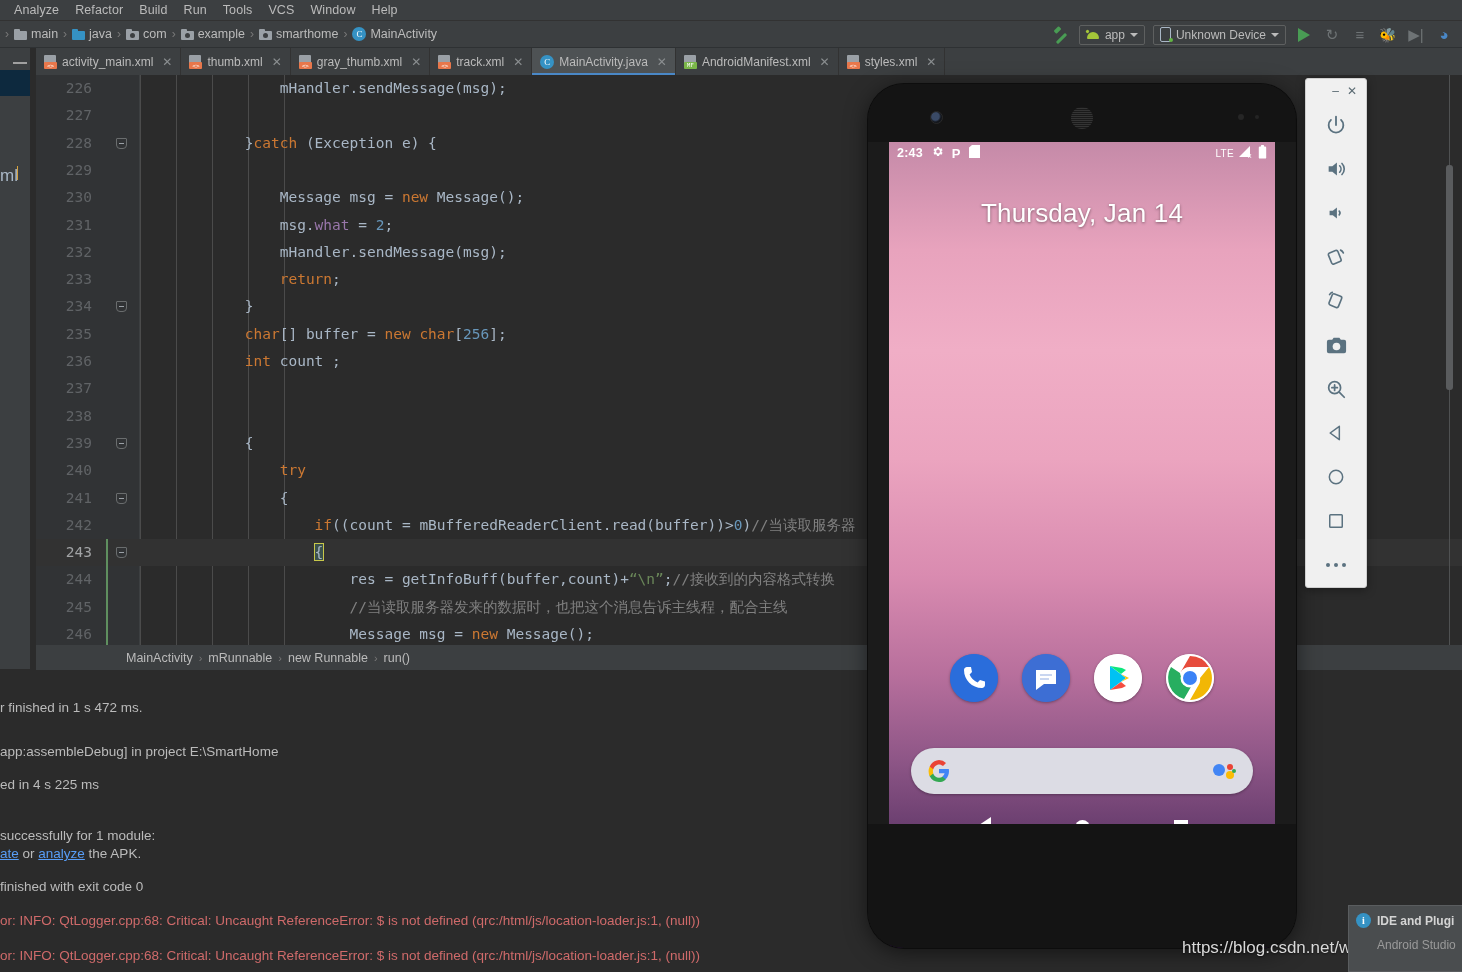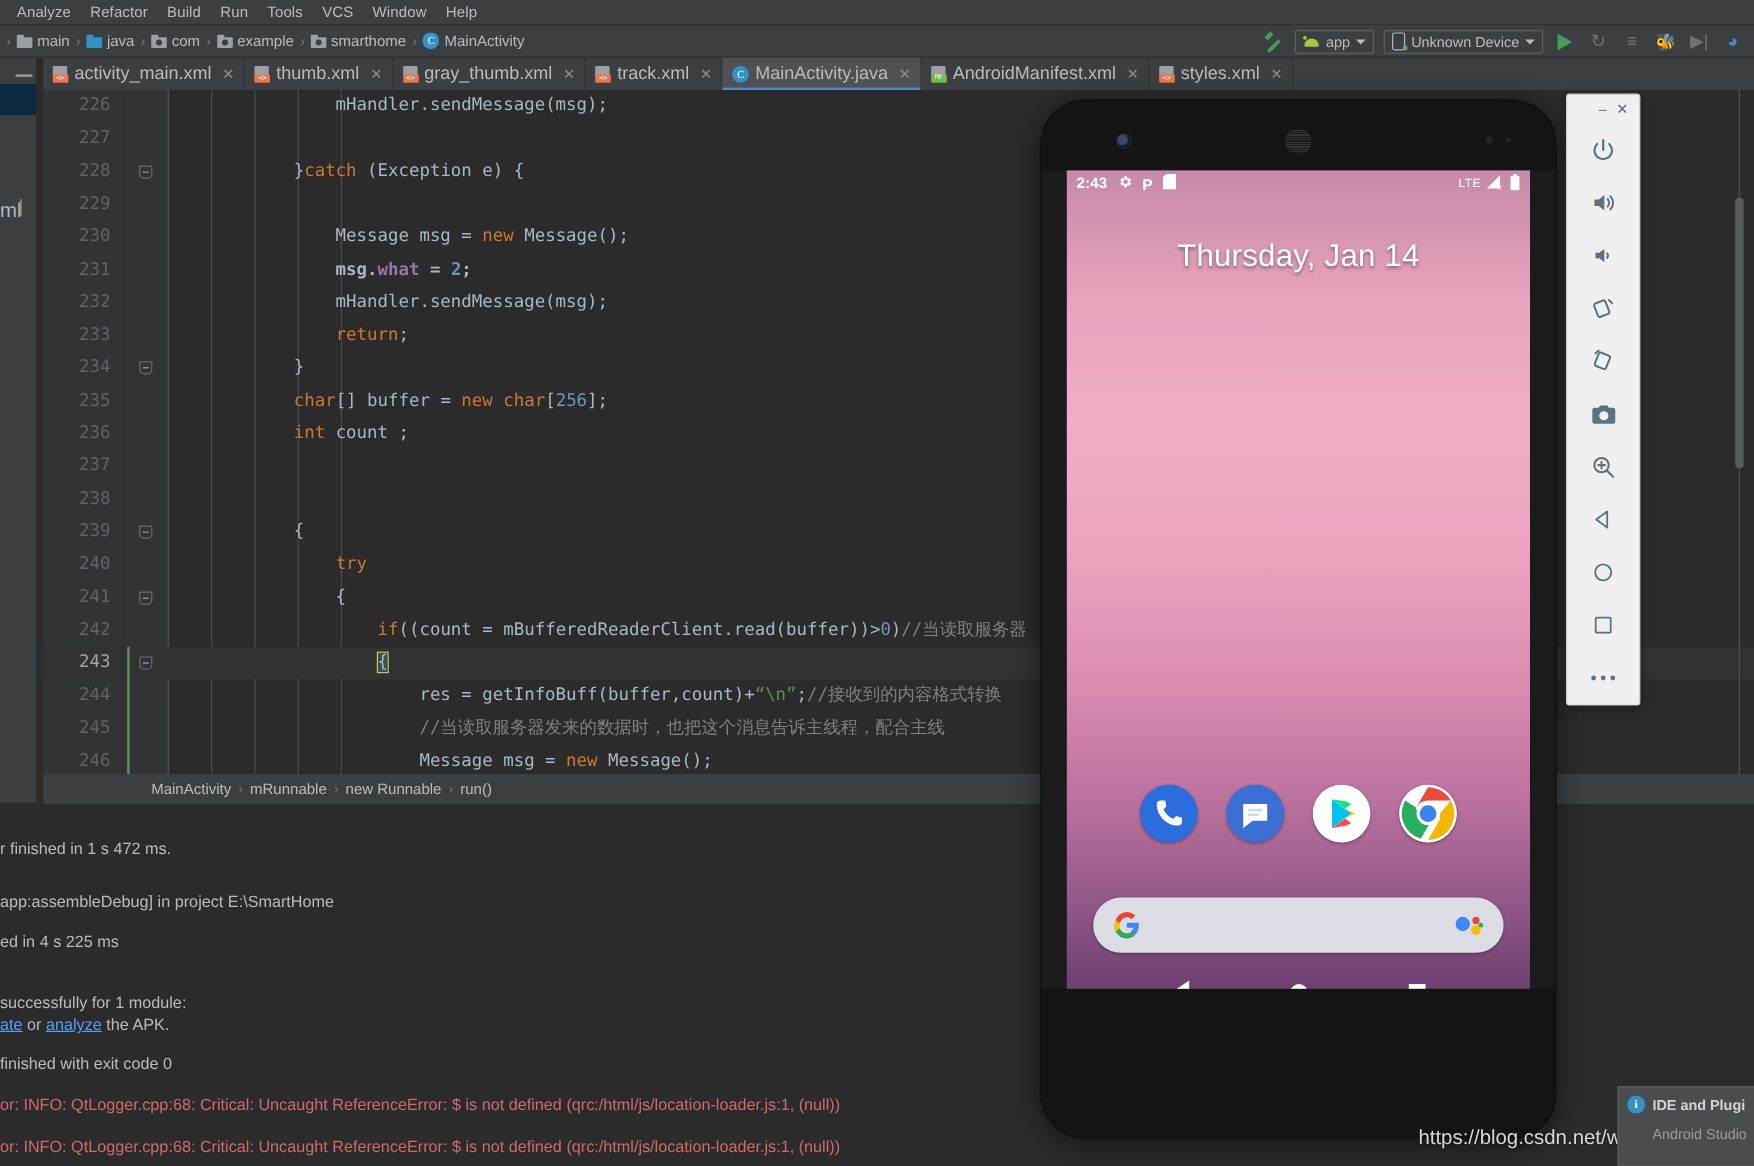--- a/index.html
+++ b/index.html
@@ -80,21 +80,21 @@
   .tabbar {
     position:absolute; left:36px; top:48px; width:1426px; height:27px;
     background:#3c3f41; display:flex; align-items:stretch;
   }
   .tab {
     display:flex;align-items:center;gap:5px;padding:0 8px;
     border-right:1px solid #323232; position:relative; height:27px;
   }
   .tab.active { background:#4e5254; }
   .tab.active::after{content:"";position:absolute;left:0;right:0;bottom:0;height:2px;background:#4a88c7;}
-  .tab-label{font-size:15px;color:#bbbbbb;white-space:nowrap;}
+  .tab-label{font-size:12px;color:#bbbbbb;white-space:nowrap;}
   .tab-close{color:#8b8f91;font-size:12px;margin-left:4px;}
   .ic-xml { width:13px;height:14px;position:relative;}
   .ic-xml::before{content:"";position:absolute;left:0;top:0;width:12px;height:9px;background:#9aa0a6;border-radius:1px;}
   .ic-xml::after{content:"<>";position:absolute;left:0px;bottom:0;width:13px;height:7px;background:#e8774b;color:#fff;font-size:6px;line-height:7px;text-align:center;font-family:"DejaVu Sans Mono",monospace;border-radius:1px;}
   .ic-xml.mf::after{content:"MF";background:#7ab648;font-size:5.5px;}
 
   
   .editor { position:absolute; left:36px; top:75px; width:1426px; height:570px; background:#2b2b2b; overflow:hidden;}
   .gutter { position:absolute; left:0; top:0; width:66px; height:570px; background:#313335; }
   .foldcol { position:absolute; left:66px; top:0; width:38px; height:570px; background:#313335; border-right:1px solid #3c3f41;}
@@ -412,21 +412,21 @@
     <div class="code-area" id="code-area">
         <div class="indent-guide" style="left: 0px;"></div>
         <div class="indent-guide" style="left: 36px;"></div>
         <div class="indent-guide" style="left: 72px;"></div>
         <div class="indent-guide" style="left: 108px;"></div>
         <div class="indent-guide" style="left: 144px;"></div>
         <div class="line" style="position: absolute; left: 0px; right: 0px; top: 0px;"><span class="txt">                mHandler.</span><span class="txt">sendMessage</span><span class="txt">(msg);</span></div>
         <div class="line" style="position: absolute; left: 0px; right: 0px; top: 27.3px;"></div>
         <div class="line" style="position: absolute; left: 0px; right: 0px; top: 54.6px;"><span class="txt">            }</span><span class="kw">catch</span><span class="txt"> (Exception e) {</span></div>
         <div class="line" style="position: absolute; left: 0px; right: 0px; top: 109.2px;"><span class="txt">                Message msg = </span><span class="kw">new</span><span class="txt"> Message();</span></div>
-        <div class="line" style="position: absolute; left: 0px; right: 0px; top: 136.5px; font-weight: bold;"><span class="txt">                msg.</span><span class="fld">what</span><span class="txt"> = </span><span class="num">2</span><span class="txt">;</span></div>
+        <div class="line" style="position: absolute; left: 0px; right: 0px; top: 136.5px;"><span class="txt">                msg.</span><span class="fld">what</span><span class="txt"> = </span><span class="num">2</span><span class="txt">;</span></div>
         <div class="line" style="position: absolute; left: 0px; right: 0px; top: 163.8px;"><span class="txt">                mHandler.sendMessage(msg);</span></div>
         <div class="line" style="position: absolute; left: 0px; right: 0px; top: 191.1px;"><span class="txt">                </span><span class="kw">return</span><span class="txt">;</span></div>
         <div class="line" style="position: absolute; left: 0px; right: 0px; top: 218.4px;"><span class="txt">            }</span></div>
         <div class="line" style="position: absolute; left: 0px; right: 0px; top: 245.7px;"><span class="txt">            </span><span class="kw">char</span><span class="txt">[] buffer = </span><span class="kw">new</span><span class="txt"> </span><span class="kw">char</span><span class="txt">[</span><span class="num">256</span><span class="txt">];</span></div>
         <div class="line" style="position: absolute; left: 0px; right: 0px; top: 273px;"><span class="txt">            </span><span class="kw">int</span><span class="txt"> count ;</span></div>
         <div class="line" style="position: absolute; left: 0px; right: 0px; top: 300.3px;"></div>
         <div class="line" style="position: absolute; left: 0px; right: 0px; top: 354.9px;"><span class="txt">            {</span></div>
         <div class="line" style="position: absolute; left: 0px; right: 0px; top: 382.2px;"><span class="txt">                </span><span class="kw">try</span></div>
         <div class="line" style="position: absolute; left: 0px; right: 0px; top: 409.5px;"><span class="txt">                {</span></div>
         <div class="line" style="position: absolute; left: 0px; right: 0px; top: 436.8px;"><span class="txt">                    </span><span class="kw">if</span><span class="txt">((count = mBufferedReaderClient.read(buffer))&gt;</span><span class="num">0</span><span class="txt">)</span><span class="cmt">//当读取服务器</span></div>

